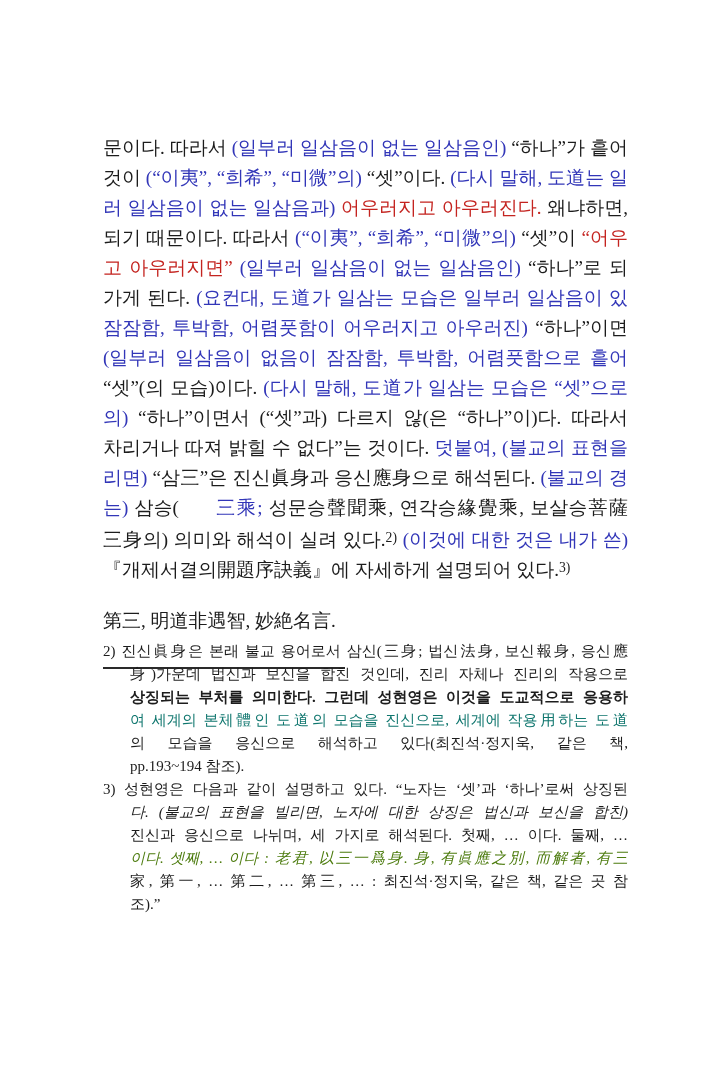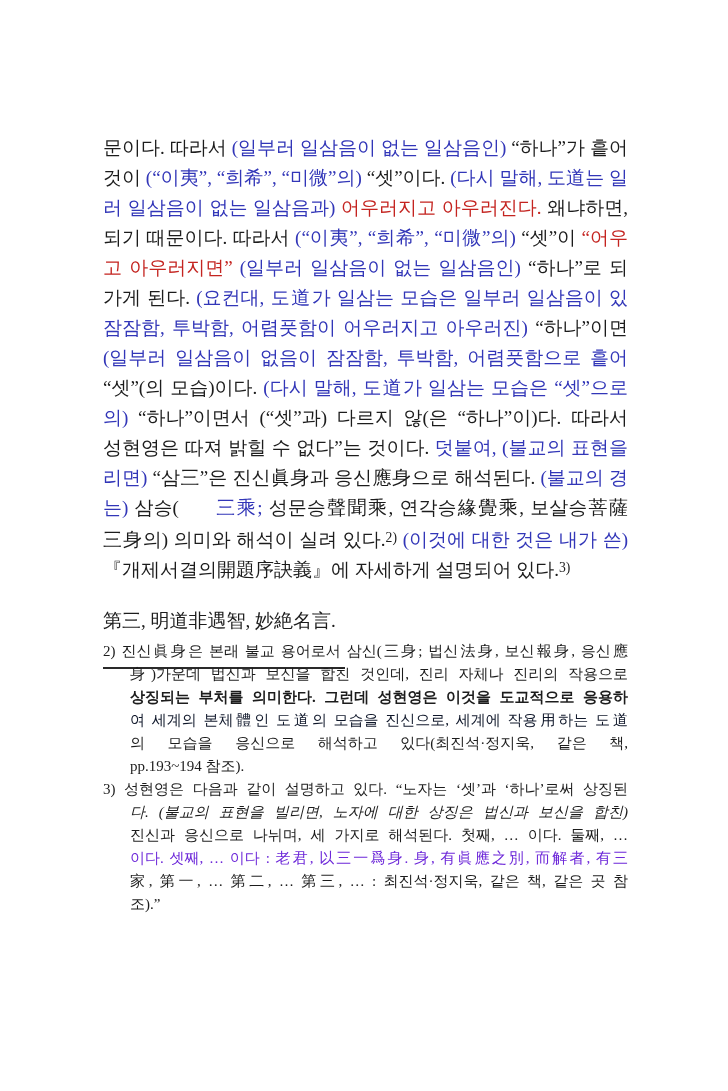--- a/index.html
+++ b/index.html
@@ -73,35 +73,35 @@
       <div class="bline just"><span style="color: rgb(28, 28, 28);">문이다. 따라서 </span><span style="color: rgb(50, 54, 184);">(일부러 일삼음이 없는 일삼음인)</span><span style="color: rgb(28, 28, 28);"> “하나”가 흩어진</span></div>
       <div class="bline just"><span style="color: rgb(28, 28, 28);">것이 </span><span style="color: rgb(50, 54, 184);">(“이夷”, “희希”, “미微”의)</span><span style="color: rgb(28, 28, 28);"> “셋”이다. </span><span style="color: rgb(50, 54, 184);">(다시 말해, 도道는 일부</span></div>
       <div class="bline just"><span style="color: rgb(50, 54, 184); margin-top: 20px;">러 일삼음이 없는 일삼음과) </span><span style="color: rgb(196, 36, 32);">어우러지고 아우러진다.</span><span style="color: rgb(28, 28, 28);"> 왜냐하면, 참</span></div>
       <div class="bline just"><span style="color: rgb(28, 28, 28);">되기 때문이다. 따라서 </span><span style="color: rgb(50, 54, 184);">(“이夷”, “희希”, “미微”의)</span><span style="color: rgb(28, 28, 28);"> “셋”이 </span><span style="color: rgb(196, 36, 32);">“어우러지</span></div>
       <div class="bline just"><span style="color: rgb(196, 36, 32);">고 아우러지면”</span><span style="color: rgb(28, 28, 28);"> </span><span style="color: rgb(50, 54, 184);">(일부러 일삼음이 없는 일삼음인)</span><span style="color: rgb(28, 28, 28);"> “하나”로 되돌아</span></div>
       <div class="bline just"><span style="color: rgb(28, 28, 28);">가게 된다. </span><span style="color: rgb(50, 54, 184);">(요컨대, 도道가 일삼는 모습은 일부러 일삼음이 있음이</span></div>
       <div class="bline just"><span style="color: rgb(50, 54, 184);">잠잠함, 투박함, 어렴풋함이 어우러지고 아우러진)</span><span style="color: rgb(28, 28, 28);"> “하나”이면서</span></div>
       <div class="bline just"><span style="color: rgb(50, 54, 184);">(일부러 일삼음이 없음이 잠잠함, 투박함, 어렴풋함으로 흩어진)</span></div>
       <div class="bline just"><span style="color: rgb(28, 28, 28);">“셋”(의 모습)이다. </span><span style="color: rgb(50, 54, 184);">(다시 말해, 도道가 일삼는 모습은 “셋”으로서</span></div>
       <div class="bline just"><span style="color: rgb(50, 54, 184);">의)</span><span style="color: rgb(28, 28, 28);"> “하나”이면서 (“셋”과) 다르지 않(은 “하나”이)다. 따라서 “알아</span></div>
-      <div class="bline just"><span style="color: rgb(28, 28, 28);">성현영은 따져 밝힐 수 없다”는 것이다. </span><span style="color: rgb(50, 54, 184);">덧붙여, (불교의 표현을 빌</span></div>
+      <div class="bline just"><span style="color: rgb(28, 28, 28);">차리거나 따져 밝힐 수 없다”는 것이다. </span><span style="color: rgb(50, 54, 184);">덧붙여, (불교의 표현을 빌</span></div>
       <div class="bline just"><span style="color: rgb(50, 54, 184); margin-top: 29px;">리면)</span><span style="color: rgb(28, 28, 28);"> “삼三”은 진신眞身과 응신應身으로 해석된다. </span><span style="color: rgb(50, 54, 184);">(불교의 경전에</span></div>
       <div class="bline just"><span style="color: rgb(50, 54, 184);">는)</span><span style="color: rgb(28, 28, 28);"> 삼승(</span><span style="color: rgb(50, 54, 184); margin-left: 36px;">三乘;</span><span style="color: rgb(28, 28, 28);"> 성문승聲聞乘, 연각승緣覺乘, 보살승菩薩乘)과 (삼신</span></div>
       <div class="bline just"><span style="color: rgb(28, 28, 28);">三身의) 의미와 해석이 실려 있다.</span><span class="sup" style="color: rgb(28, 28, 28);">2)</span><span style="color: rgb(28, 28, 28);"> </span><span style="color: rgb(50, 54, 184);">(이것에 대한 것은 내가 쓴)</span></div>
       <div class="bline"><span style="color: rgb(28, 28, 28);">『개제서결의開題序訣義』에 자세하게 설명되어 있다.</span><span class="sup" style="color: rgb(28, 28, 28);">3)</span></div>
     </div>
   <div class="section-heading">第三, 明道非遇智, 妙絶名言.</div>
   <hr class="fn-sep">
   <div class="footnotes" id="footnotes">
       <div class="fline just"><span>2) </span><span style="color: rgb(28, 28, 28);">진신眞身은 본래 불교 용어로서 삼신(三身; 법신法身, 보신報身, 응신應</span></div>
       <div class="fline indent just"><span style="color: rgb(28, 28, 28);">身)가운데 법신과 보신을 합친 것인데, 진리 자체나 진리의 작용으로</span></div>
       <div class="fline indent just"><span style="color: rgb(28, 28, 28); font-weight: bold;">상징되는 부처를 의미한다. 그런데 성현영은 이것을 도교적으로 응용하</span></div>
-      <div class="fline indent just"><span style="color: #0f172a;">여 세계의 본체體인 도道의 모습을 진신으로, 세계에 작용用하는 도道</span></div>
+      <div class="fline indent just"><span style="color: #0f766e;">여 세계의 본체體인 도道의 모습을 진신으로, 세계에 작용用하는 도道</span></div>
       <div class="fline indent just"><span style="color: rgb(28, 28, 28);">의 모습을 응신으로 해석하고 있다(최진석·정지욱, 같은 책,</span></div>
       <div class="fline indent"><span style="color: rgb(28, 28, 28);">pp.193~194 참조).</span></div>
       <div class="fline just"><span>3) </span><span style="color: rgb(28, 28, 28);">성현영은 다음과 같이 설명하고 있다. “노자는 ‘셋’과 ‘하나’로써 상징된</span></div>
       <div class="fline indent just"><span style="color: rgb(28, 28, 28); font-style: italic;">다. (불교의 표현을 빌리면, 노자에 대한 상징은 법신과 보신을 합친)</span></div>
       <div class="fline indent just"><span style="color: rgb(28, 28, 28);">진신과 응신으로 나뉘며, 세 가지로 해석된다. 첫째, … 이다. 둘째, …</span></div>
-      <div class="fline indent just"><span style="color: #6d28d9;">이다. 셋째, … 이다 : 老君, 以三一爲身. 身, 有眞應之別, 而解者, 有三</span></div>
+      <div class="fline indent just"><span style="color: #4d7c0f; font-style: italic;">이다. 셋째, … 이다 : 老君, 以三一爲身. 身, 有眞應之別, 而解者, 有三</span></div>
       <div class="fline indent just"><span style="color: rgb(28, 28, 28);">家, 第一, … 第二, … 第三, … : 최진석·정지욱, 같은 책, 같은 곳 참</span></div>
       <div class="fline indent"><span style="color: rgb(28, 28, 28);">조).”</span></div>
     </div>
 </div>
 
 </body></html>

